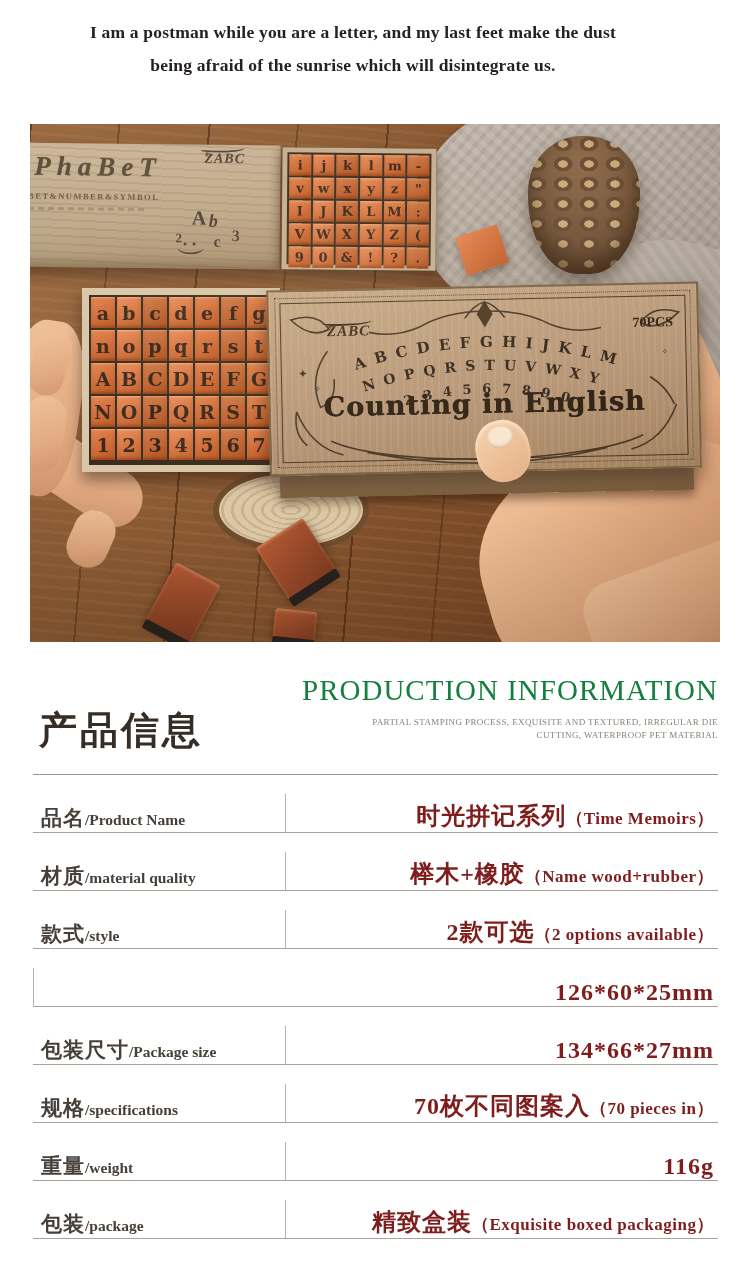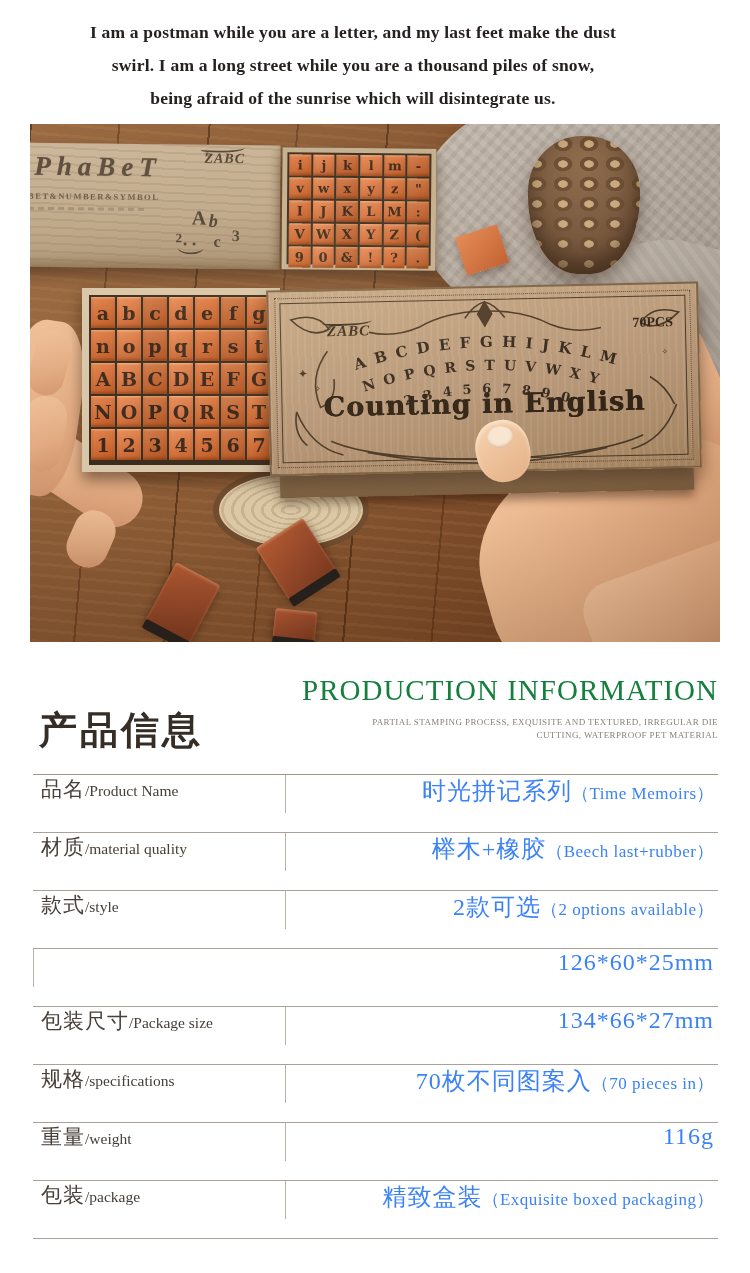--- a/index.html
+++ b/index.html
@@ -149,35 +149,34 @@
 
   
   .info { position:absolute; left:33px; top:660px; width:685px; }
   .info-head { position:relative; height:114px; }
   .title-cn { position:absolute; left:6px; bottom:18px; font-size:38px; letter-spacing:3px; color:#352d26; font-weight:600; }
   .head-right { position:absolute; right:0; top:14px; text-align:right; }
   .title-en { font-size:29px; letter-spacing:1px; color:#15803d; font-weight:400; }
   .subtitle-en { margin-top:9px; margin-left:auto; width:390px; font-size:9px; letter-spacing:.4px; line-height:13px; color:#8a8179; }
 
   .spec-table { border-top:1px solid #9d948a; }
-  .t-row { display:flex; align-items:flex-start; height:58px; border-bottom:1px solid #aaa198; }
+  .t-row { display:flex; align-items:flex-end; height:58px; border-bottom:1px solid #aaa198;font-weight:bold; }
   .t-label { width:252px; padding-left:8px; color:#47403a; white-space:nowrap; }
   .t-label .cn { font-size:21px; letter-spacing:1px; }
   .t-label .en { font-size:15.5px; }
   .t-vline { width:1px; height:38px; background:#b9b1a7; }
-  .t-value { flex:1; text-align:right; padding-right:4px; color:#3b82f6; white-space:nowrap; }
+  .t-value { flex:1; text-align:right; padding-right:4px; color:#7f1d1d; white-space:nowrap; }
   .t-value .v-main { font-size:24px; letter-spacing:1px; }
   .t-value .v-sub { font-size:17px; letter-spacing:.5px; }
 </style>
 </head>
 <body>
 
 <div class="hero">
   <div>I am a postman while you are a letter, and my last feet make the dust</div>
-  <div>swirl. I am a long street while you are a thousand piles of snow,</div>
   <div>being afraid of the sunrise which will disintegrate us.</div>
 </div>
 
 <div class="photo">
   <div class="wood"></div>
 
   <div class="fabric"></div>
   <div class="fabric2"></div>
   <div class="pinecone"></div>
   <div class="ostamp"></div>
@@ -378,21 +377,21 @@
           <span class="v-main">时光拼记系列</span><span class="v-sub">（Time Memoirs）</span>
         </div>
       </div>
 
       <div class="t-row">
         <div class="t-label">
           <span class="cn">材质</span><span class="en">/material quality</span>
         </div>
         <div class="t-vline"></div>
         <div class="t-value">
-          <span class="v-main">榉木+橡胶</span><span class="v-sub">（Beech last+rubber）</span>
+          <span class="v-main">榉木+橡胶</span><span class="v-sub">（Name wood+rubber）</span>
         </div>
       </div>
 
       <div class="t-row">
         <div class="t-label">
           <span class="cn">款式</span><span class="en">/style</span>
         </div>
         <div class="t-vline"></div>
         <div class="t-value">
           <span class="v-main">2款可选</span><span class="v-sub">（2 options available）</span>

